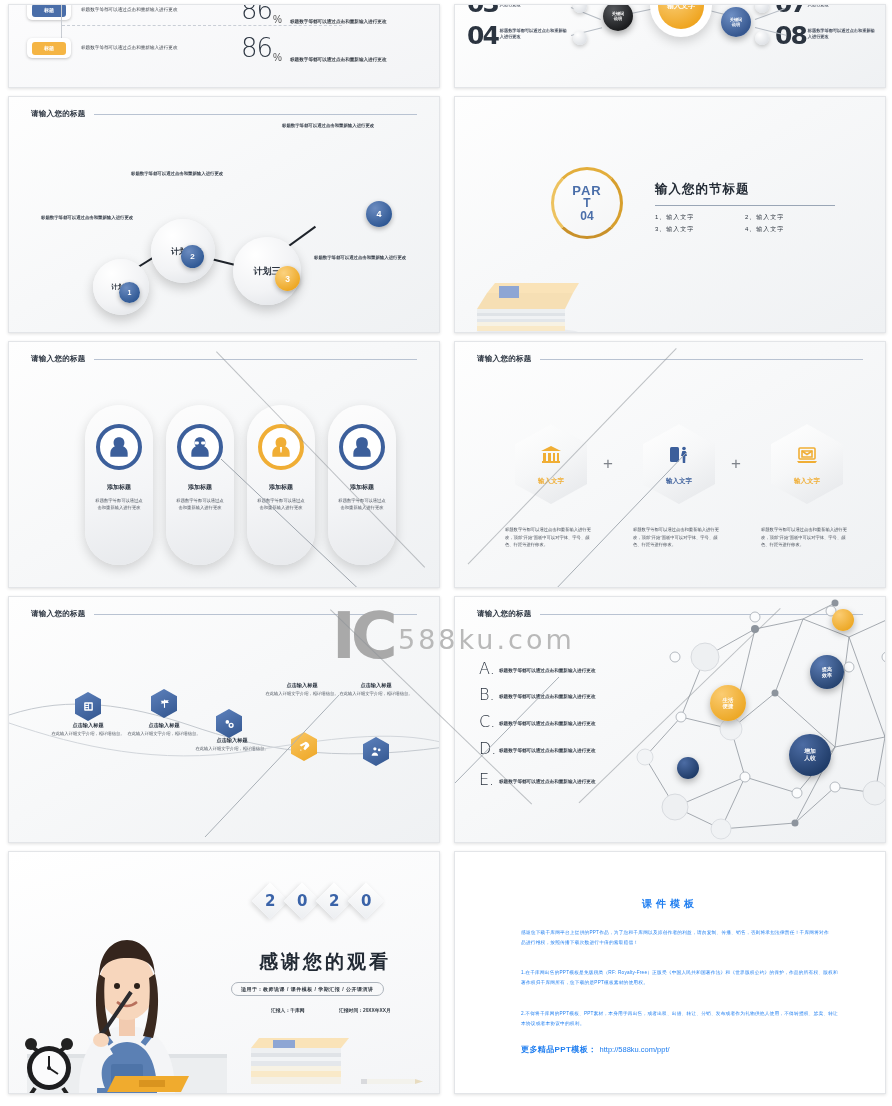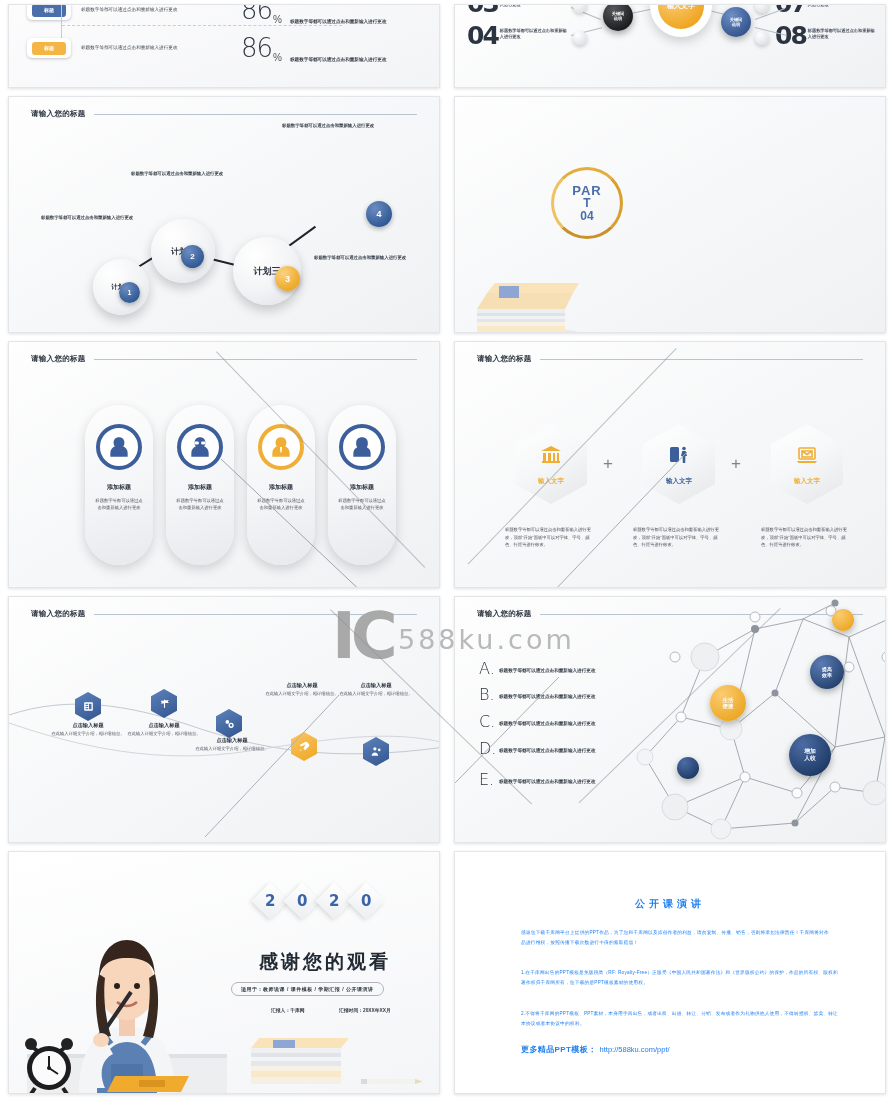--- a/index.html
+++ b/index.html
@@ -264,20 +264,30 @@
       </div>
     </div>
   </div>
 
   <div class="slot">
     <div class="slide">
       <div class="partcircle" style="left:96px; top:70px;">
         <span class="p1">PAR</span>
         <span class="p2">T</span>
         <span class="p3">04</span>
+      </div>
+      <div class="secthead" style="left:200px; top:84px; width:180px;">
+        <div class="h">输入您的节标题</div>
+        <div class="hr"></div>
+        <div style="display:grid; grid-template-columns:1fr 1fr; font-size:6px; color:#2e3640; line-height:1.95; letter-spacing:1px;">
+          <span>1、输入文字</span>
+          <span>2、输入文字</span>
+          <span>3、输入文字</span>
+          <span>4、输入文字</span>
+        </div>
       </div>
 
       <svg class="bookstack" style="left:14px; top:172px;" width="115" height="70" viewBox="0 0 115 70">
         <ellipse cx="58" cy="64" rx="52" ry="5" fill="#e9ebee"></ellipse>
         <path d="M8,40 L18,24 L104,24 L96,40 Z" fill="#f6dfb4"></path>
         <path d="M18,24 L26,14 L110,14 L104,24 Z" fill="#fae3b8"></path>
         <rect x="30" y="17" width="20" height="12" fill="#8ea6d4"></rect>
         <path d="M8,40 L96,40 L96,44 L8,44 Z" fill="#eceff1"></path>
         <path d="M8,44 L96,44 L96,47 L8,47 Z" fill="#dfe3e7"></path>
         <path d="M8,47 L96,47 L96,50 L8,50 Z" fill="#f0f2f4"></path>
@@ -629,21 +639,21 @@
       </div>
       <div class="thanks" style="left:250px; top:97px;">感谢您的观看</div>
       <div class="pill" style="left:222px; top:130px;">适用于：教师说课 / 课件模板 / 学期汇报 / 公开课演讲</div>
       <div class="meta" style="left:262px; top:155px;">汇报人：千库网</div>
       <div class="meta" style="left:330px; top:155px; width:54px;">汇报时间：20XX年XX月</div>
     </div>
   </div>
 
   <div class="slot">
     <div class="slide" style="background:#ffffff;">
-      <div class="cp cp-title" style="left:0; top:45px;">公开课演讲</div>
+      <div class="cp cp-title" style="left:0; top:45px;">课件模板</div>
       <div class="cp cp-p" style="left:66px; top:76px; width:312px;">感谢您下载千库网平台上提供的PPT作品，为了您和千库网以及原创作者的利益，请勿复制、传播、销售，否则将承担法律责任！千库网将对作品进行维权，按照传播下载次数进行十倍的索取赔偿！</div>
       <div class="cp cp-p" style="left:66px; top:116px; width:320px;">1.在千库网出售的PPT模板是免版税类（RF: Royalty-Free）正版受《中国人民共和国著作法》和《世界版权公约》的保护，作品的所有权、版权和著作权归千库网所有，您下载的是PPT模板素材的使用权。</div>
       <div class="cp cp-p" style="left:66px; top:157px; width:320px;">2.不得将千库网的PPT模板、PPT素材，本身用于再出售，或者出租、出借、转让、分销、发布或者作为礼物供他人使用，不得转授权、毖卖、转让本协议或者本协议中的权利。</div>
       <div class="cp" style="left:66px; top:192px; display:flex; align-items:baseline; gap:3px;">
         <span class="cp-link">更多精品PPT模板：</span>
         <span style="font-size:7.5px;">http://588ku.com/ppt/</span>
       </div>
     </div>
   </div>
 

